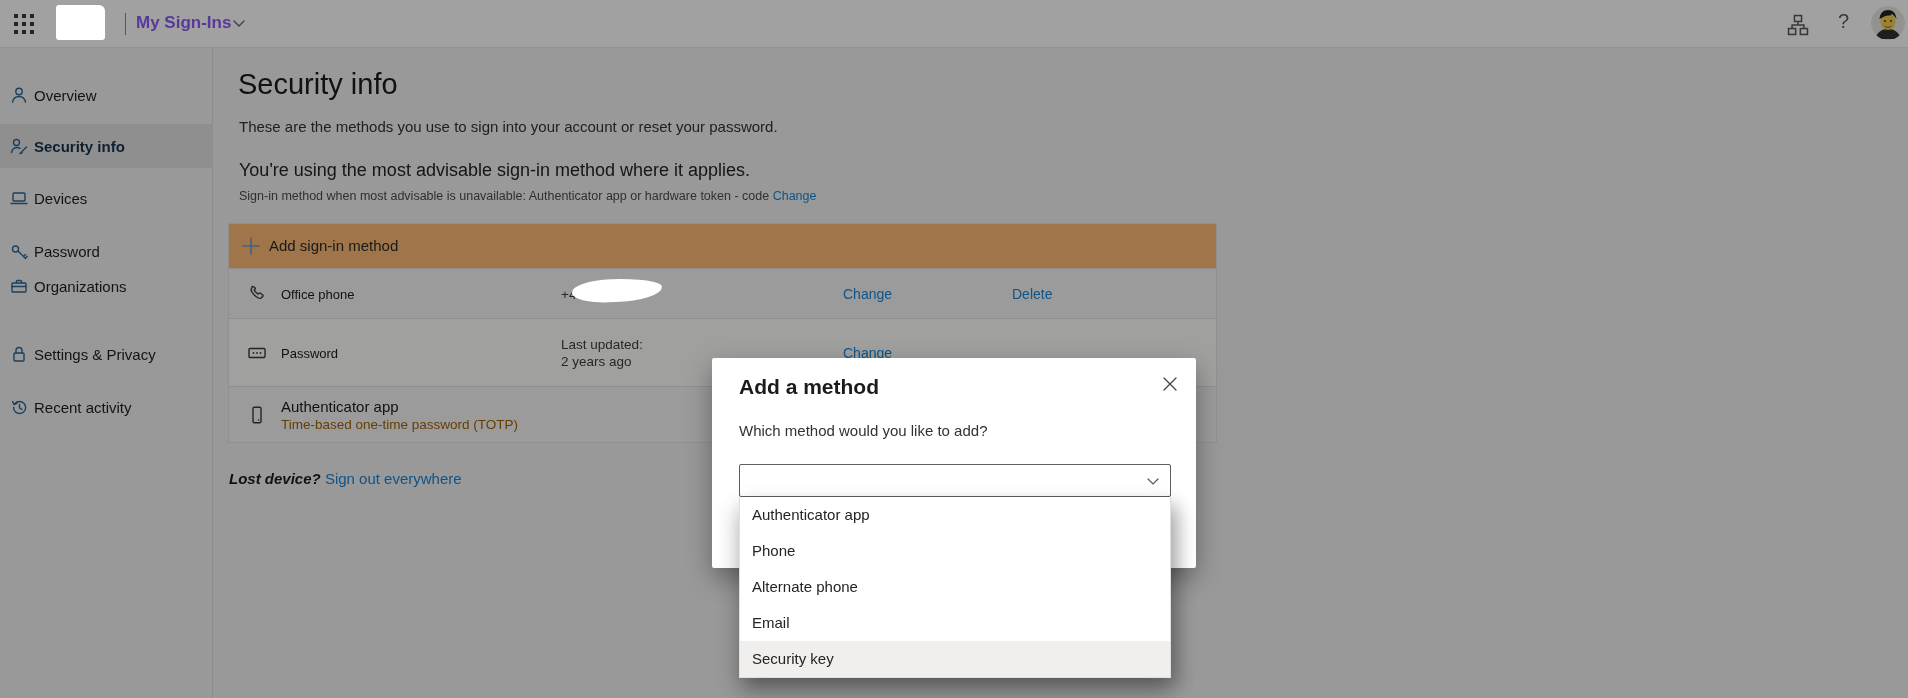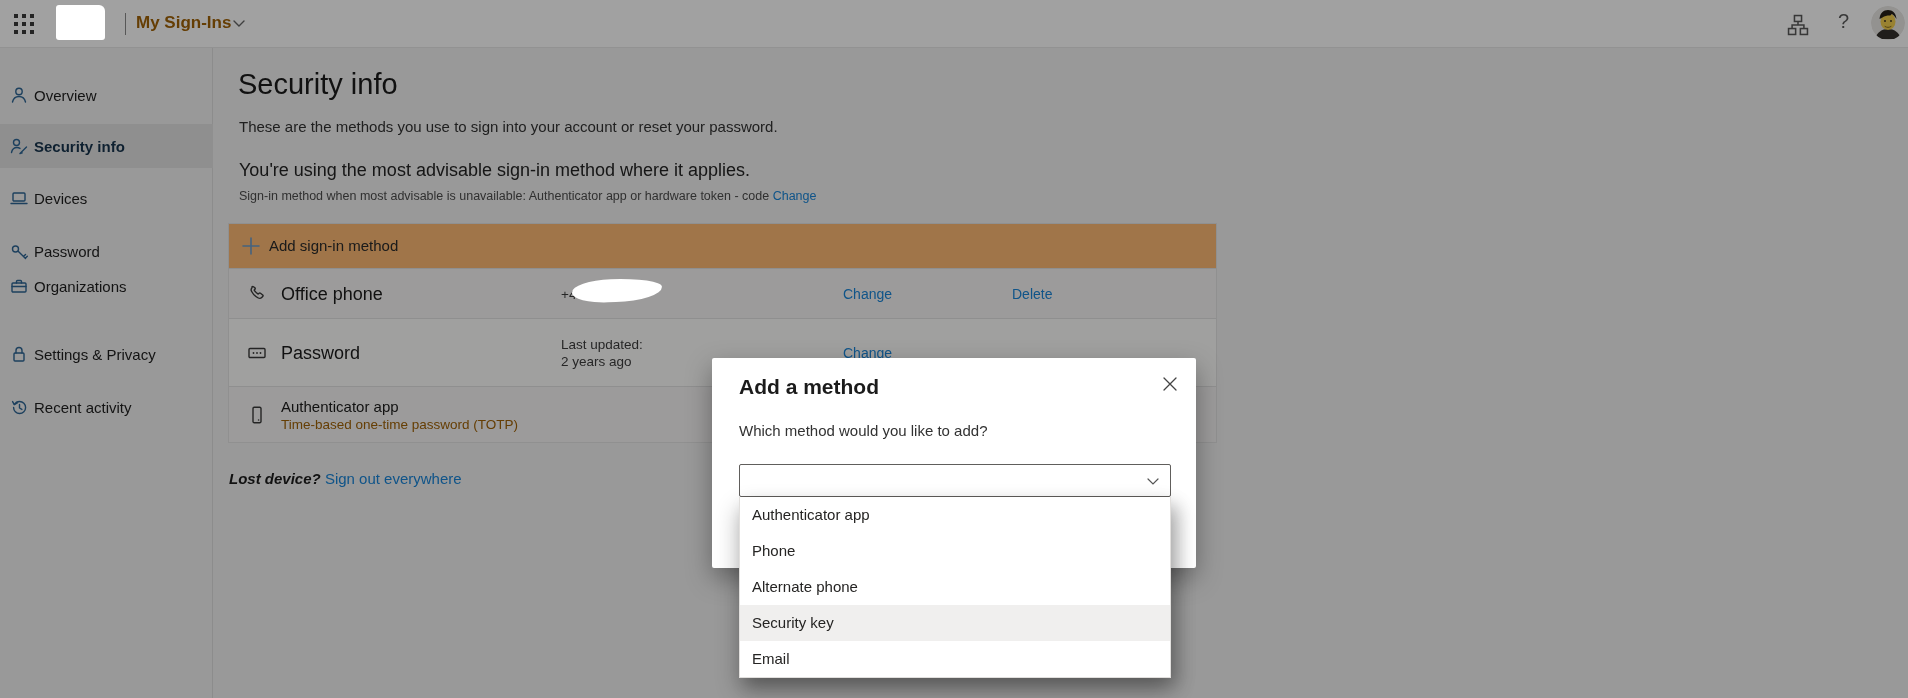--- a/index.html
+++ b/index.html
@@ -10,21 +10,21 @@
     font-family:"Liberation Sans", sans-serif;
     color:#1b1b1b;
   }
   
   .topbar {
     position:absolute; left:0; top:0; width:1908px; height:48px;
     background:#ffffff; border-bottom:1px solid #e8e8e8; z-index:1;
   }
   .waffle { position:absolute; left:12px; top:12px; width:24px; height:24px; cursor:pointer; }
   .tb-divider { position:absolute; left:125px; top:13px; width:1px; height:22px; background:#8a8a8a; }
-  .tb-title { position:absolute; left:136px; top:13px; font-size:17px; font-weight:bold; color:#a16207; }
+  .tb-title { position:absolute; left:136px; top:13px; font-size:17px; font-weight:bold; color:#8b5cf6; }
   .tb-chevron { position:absolute; left:233px; top:20px; }
   .tb-right-icon { position:absolute; top:11px; width:26px; height:26px; color:#555; }
   .sitemap-ic { left:1785px; top:12px; }
   .help-ic { left:1838px; top:10px; font-size:20px; color:#5a5a5a; width:auto; }
   .avatar { position:absolute; left:1871px; top:6px; width:34px; height:34px; border-radius:50%; overflow:hidden; cursor:pointer; }
   
   .sidebar {
     position:absolute; left:0; top:48px; width:213px; bottom:0;
     background:#f2f2f2; border-right:1px solid #dedede; z-index:1;
   }
@@ -51,21 +51,21 @@
   }
   .row { position:relative; }
   .row + .row { border-top:1px solid #e2e2e2; }
   .row-add { height:44px; background:#fdba74; cursor:pointer; }
   .row-phone { height:50px; background:#f7f6f5; }
   .row-password { height:68px; background:#fdfdfc; }
   .row-auth { height:56px; background:#f7f6f5; }
   .plus-ic { position:absolute; left:13px; top:13px; width:18px; height:18px; }
   .add-label { position:absolute; left:40px; top:13px; font-size:15px; color:#2b2b2b; }
   .row-icon { position:absolute; left:17px; top:50%; transform:translateY(-50%); width:22px; height:22px; }
-  .row-label { position:absolute; left:52px; top:50%; transform:translateY(-50%); font-size:18px; color:#1b1b1b; }
+  .row-label { position:absolute; left:52px; top:50%; transform:translateY(-50%); font-size:13px; color:#1b1b1b; }
   .row-label-block { position:absolute; left:52px; top:50%; transform:translateY(-50%); }
   .row-label-block .l1 { font-size:15px; color:#1b1b1b; }
   .row-label-block .l2 { font-size:13.5px; color:#a16207; margin-top:2px; }
   .row-value { position:absolute; left:332px; top:50%; transform:translateY(-50%); font-size:13.5px; color:#3d3d3d; }
   .row-value .vline { line-height:17px; }
   .row-action-change { position:absolute; left:614px; top:50%; transform:translateY(-50%); font-size:14px; }
   .row-action-delete { position:absolute; left:783px; top:50%; transform:translateY(-50%); font-size:14px; }
   .lost-device { position:absolute; left:16px; top:422px; font-size:15px; }
   .lost-device b { color:#1b1b1b;font-style:italic; }
   
@@ -275,15 +275,15 @@
     <svg class="sel-chevron" width="12" height="8" viewBox="0 0 12 8">
       <path d="M1 1l5 5 5-5" stroke="#555" stroke-width="1.2" fill="none" stroke-linecap="round"></path>
     </svg>
   </div>
 </div>
 
 <div class="dropdown">
   <div class="dd-option">Authenticator app</div>
   <div class="dd-option">Phone</div>
   <div class="dd-option">Alternate phone</div>
+  <div class="dd-option">Email</div>
   <div class="dd-option hovered">Security key</div>
-  <div class="dd-option">Email</div>
 </div>
 
 </body></html>

